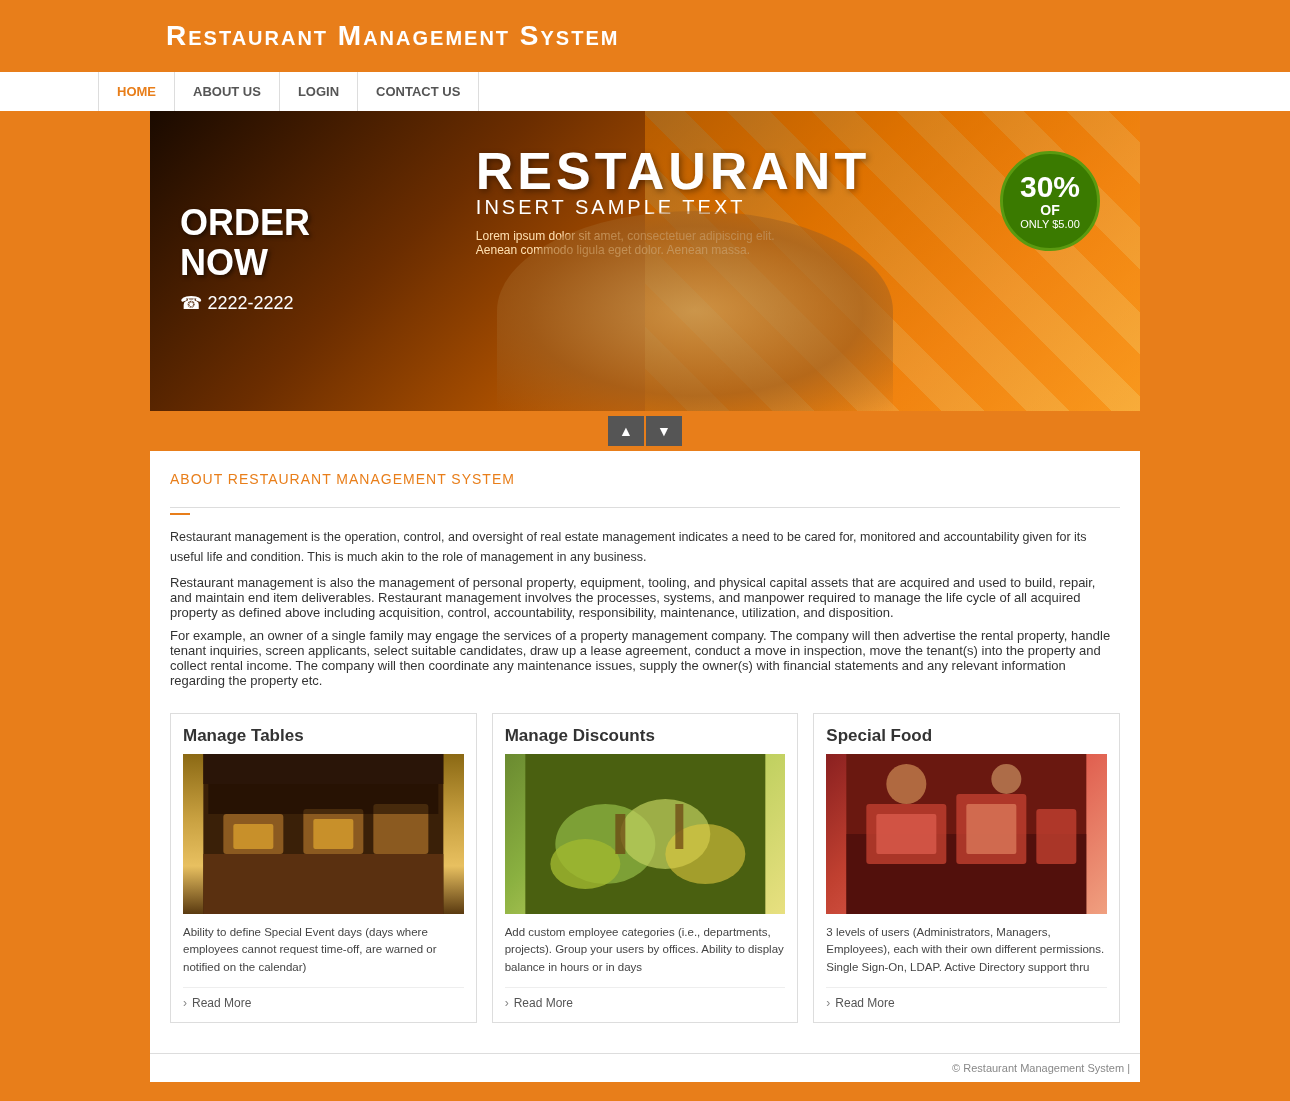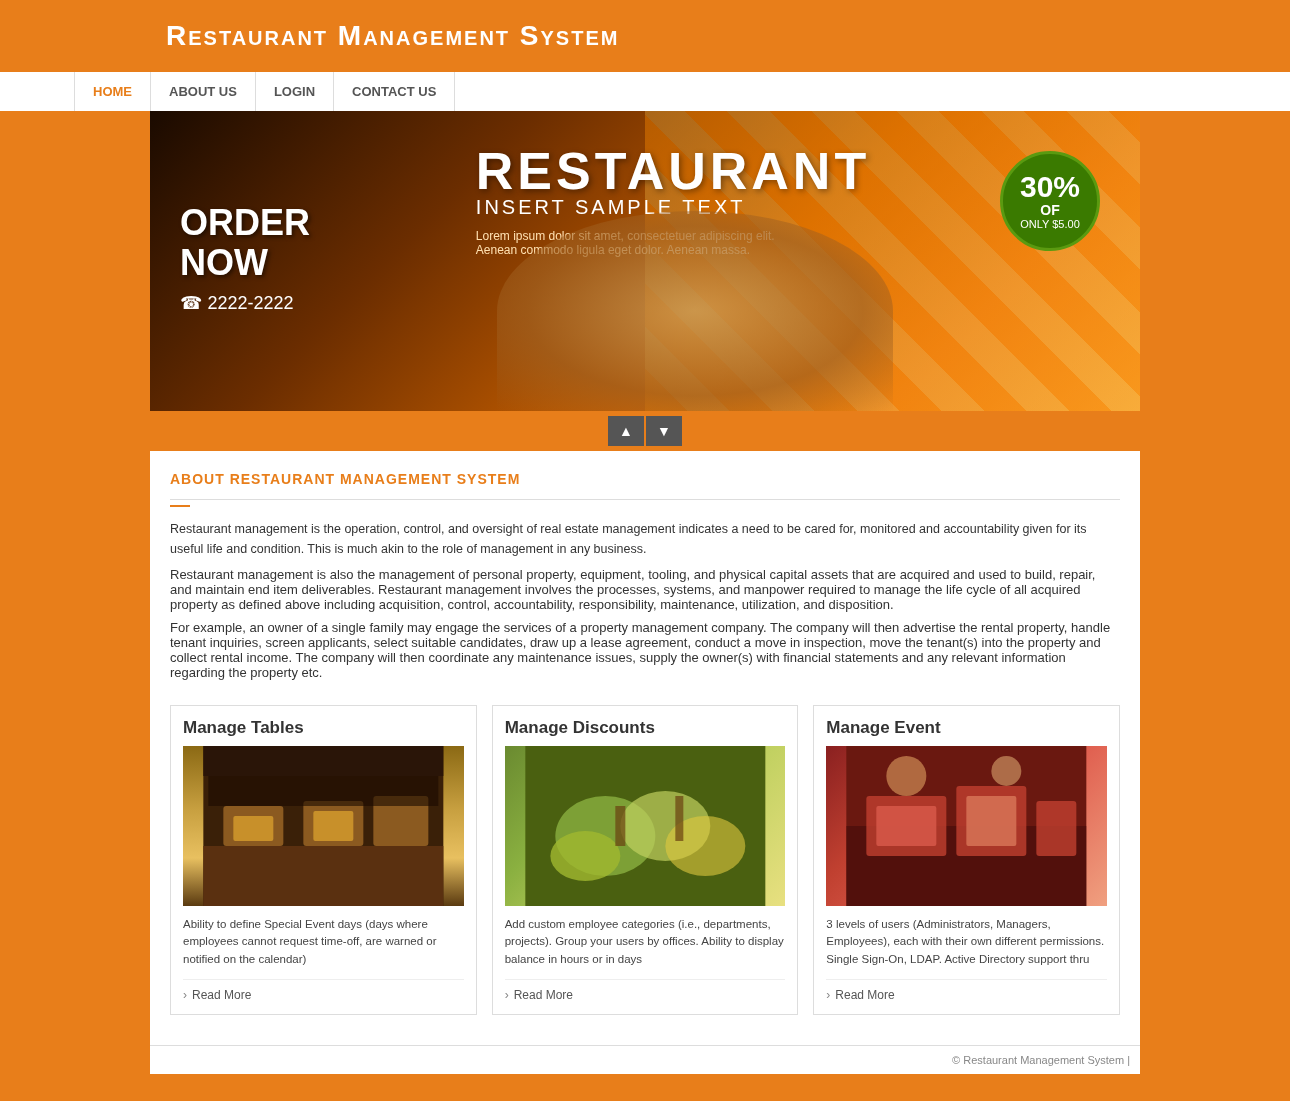--- a/index.html
+++ b/index.html
@@ -28,21 +28,21 @@
     }
 
     
     #nav-bar {
       background-color: #fff;
       max-width: 1290px;
       margin: 0 auto;
     }
     #nav-inner {
       display: flex;
-      padding: 0 74px;
+      padding: 0 98px;
       background-color: #fff;
     }
     .nav-item {
       padding: 12px 18px;
       color: #555;
       font-size: 13px;
       font-weight: bold;
       cursor: pointer;
       border-right: 1px solid #ddd;
       text-transform: uppercase;
@@ -189,25 +189,25 @@
 
     
     #content-section {
       background: #fff;
       margin: 0 150px;
       padding: 20px 20px 30px 20px;
     }
     #about-heading {
       color: #e87e1a;
       font-size: 14px;
-      font-weight: bold;
+      font-weight: normal;
       text-transform: uppercase;
       letter-spacing: 1px;
       margin-bottom: 5px;
-      padding-bottom: 12px;
+      padding-bottom: 20px;
       border-bottom: 1px solid #ddd;
     }
     #about-divider {
       width: 20px;
       height: 2px;
       background: #e87e1a;
       margin-bottom: 12px;
     }
     #about-text {
       font-size: 12.5px;
@@ -378,21 +378,21 @@
           </svg>
         </div>
         <div class="feature-card-desc">Add custom employee categories (i.e., departments, projects). Group your users by offices. Ability to display balance in hours or in days</div>
         <div class="feature-card-link">
           <span class="chevron-icon">›</span>
           <span>Read More</span>
         </div>
       </div>
 
       <div class="feature-card">
-        <div class="feature-card-title">Manage Event</div>
+        <div class="feature-card-title">Special Food</div>
         <div class="feature-card-img feature-card-img-food">
           <svg width="100%" height="100%" viewBox="0 0 240 160">
             <rect width="240" height="160" fill="#6a1810"></rect>
             <rect x="0" y="80" width="240" height="80" fill="#3a0808" opacity="0.5"></rect>
             <rect x="20" y="50" width="80" height="60" fill="#c04030" rx="3" opacity="0.8"></rect>
             <rect x="30" y="60" width="60" height="40" fill="#e06050" rx="2" opacity="0.7"></rect>
             <rect x="110" y="40" width="70" height="70" fill="#c04030" rx="3" opacity="0.8"></rect>
             <rect x="120" y="50" width="50" height="50" fill="#e08060" rx="2" opacity="0.7"></rect>
             <rect x="190" y="55" width="40" height="55" fill="#c04030" rx="3" opacity="0.8"></rect>
             <circle cx="60" cy="30" r="20" fill="#e0a060" opacity="0.6"></circle>

